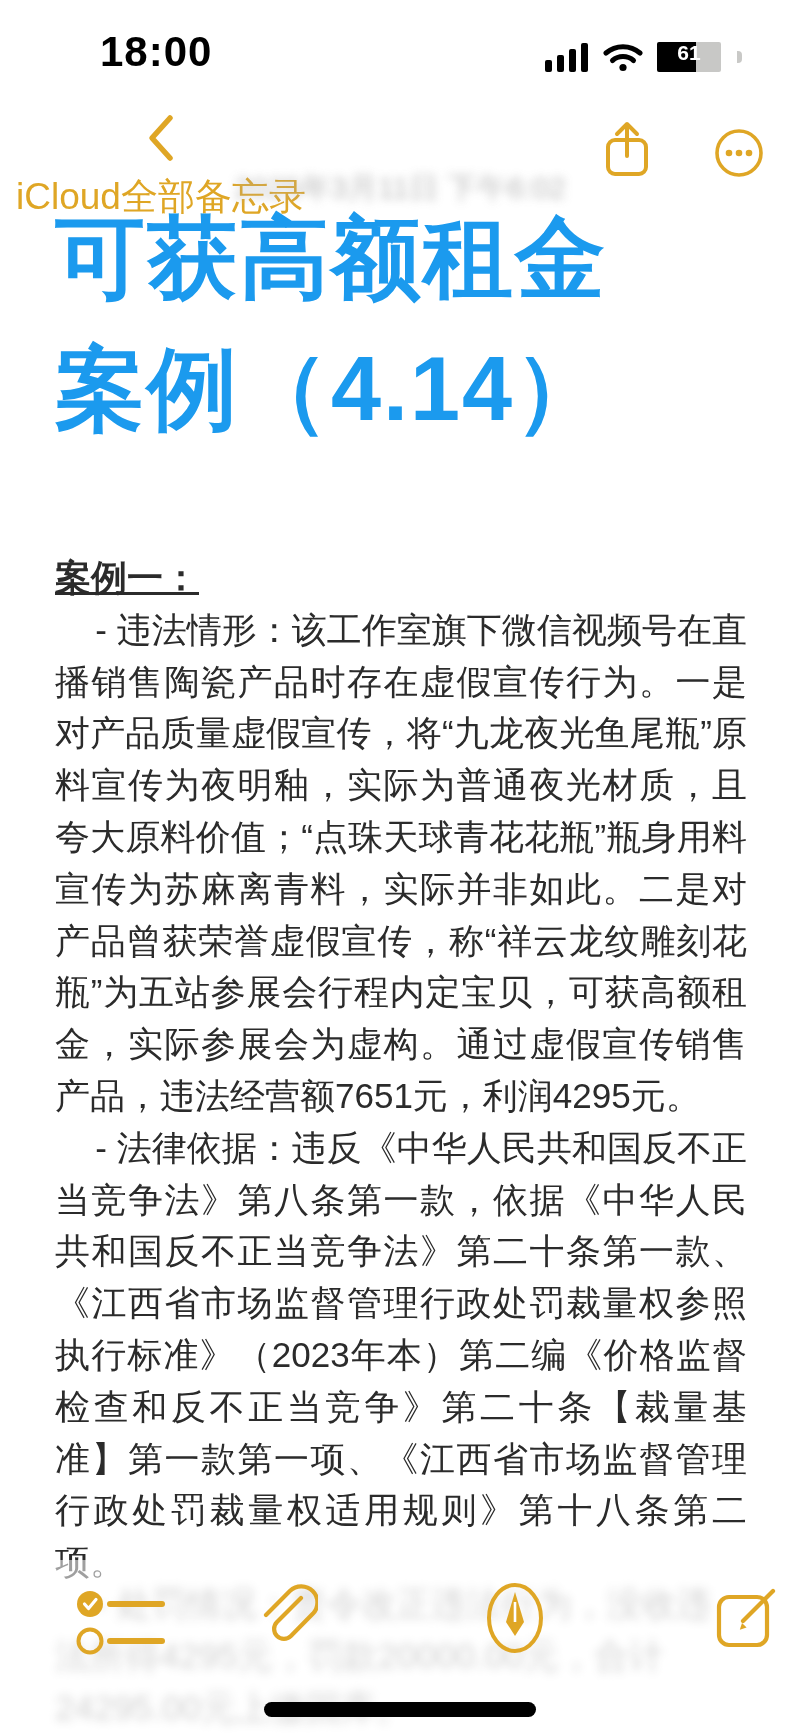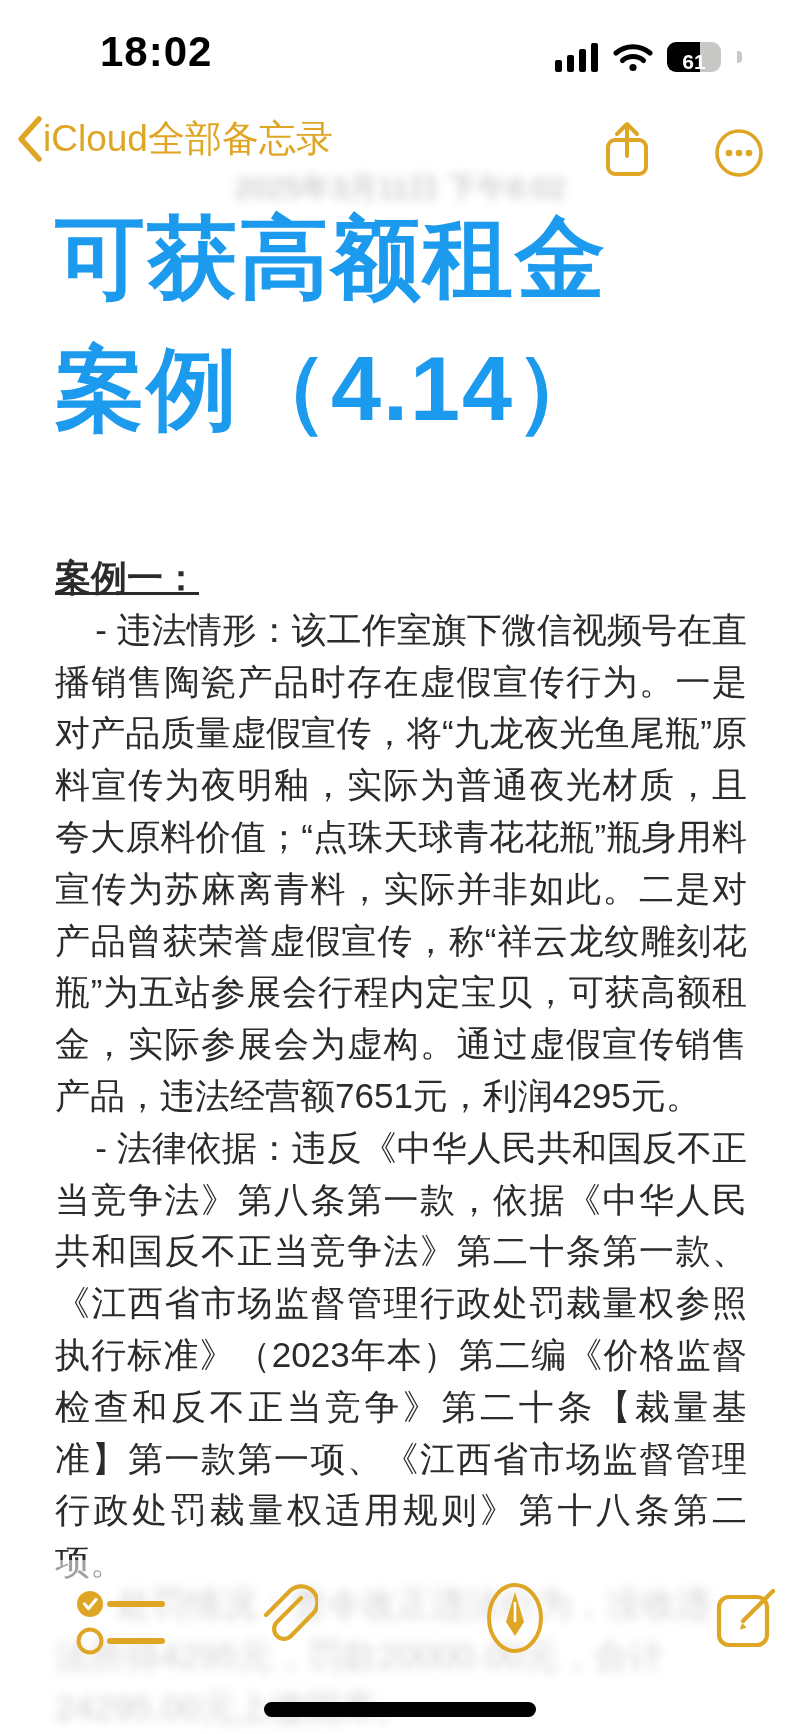--- a/index.html
+++ b/index.html
@@ -4,28 +4,28 @@
 <style>
   html,body{margin:0;padding:0;background:#fff;}
   .screen{
     position:relative;width:800px;height:1734px;background:#ffffff;overflow:hidden;
     font-family:"Liberation Sans","DejaVu Sans",sans-serif;
   }
   
   .status-bar{position:absolute;top:0;left:0;right:0;height:92px;}
   .status-time{position:absolute;left:100px;top:28px;font-size:42px;font-weight:700;color:#000;letter-spacing:1px;}
   .status-right{position:absolute;right:58px;top:42px;display:flex;align-items:center;gap:14px;}
-  .battery{position:relative;width:54px;height:30px;border-radius:9px;
+  .battery{position:relative;width:64px;height:30px;border-radius:2px;
     background:linear-gradient(90deg,#000 0 61%,#c8c8c6 61% 100%);
-    display:flex;align-items:flex-end;justify-content:center;}
+    display:flex;align-items:flex-start;justify-content:center;}
   .battery-num{color:#fff;font-size:21px;font-weight:700;line-height:1;}
   .battery-nub{width:5px;height:12px;background:#c9c9c7;border-radius:0 4px 4px 0;margin-left:2px;}
   
   .nav-bar{position:absolute;top:100px;left:0;right:0;height:86px;}
-  .back-btn{position:absolute;left:16px;top:14px;display:flex;align-items:center;cursor:pointer;}
+  .back-btn{position:absolute;left:16px;top:14px;display:flex;align-items:center;gap:10px;cursor:pointer;flex-direction:column;}
   .back-label{font-size:37px;color:var(--accent);}
   .nav-icon{position:absolute;top:20px;cursor:pointer;color:var(--accent);}
   .share-btn{right:150px;}
   .more-btn{right:36px;top:28px;}
   
   .ghost-date{position:absolute;top:168px;left:0;right:0;text-align:center;
     font-size:30px;color:#a9a9a9;filter:blur(5px);opacity:.8;}
   
   .note-title{position:absolute;top:193px;left:55px;right:50px;
     font-size:90px;line-height:131px;font-weight:700;color:var(--title-blue);letter-spacing:2px;}
@@ -49,21 +49,21 @@
   .home-indicator{position:absolute;left:264px;top:1702px;width:272px;height:15px;
     border-radius:8px;background:#000;}
   svg{display:block;}
 </style>
 </head>
 <body>
 
 <div class="screen" style="--accent:#DFA625;--title-blue:#1B9AEE;">
 
   <div class="status-bar">
-    <div class="status-time">18:02</div>
+    <div class="status-time">18:00</div>
     <div class="status-right">
       <span>
         <svg width="44" height="30" viewBox="0 0 44 30" fill="#000">
           <rect x="0" y="18" width="7" height="12" rx="2"></rect>
           <rect x="12" y="13" width="7" height="17" rx="2"></rect>
           <rect x="24" y="7" width="7" height="23" rx="2"></rect>
           <rect x="36" y="1" width="7" height="29" rx="2"></rect>
         </svg>
       </span>
       <span>

